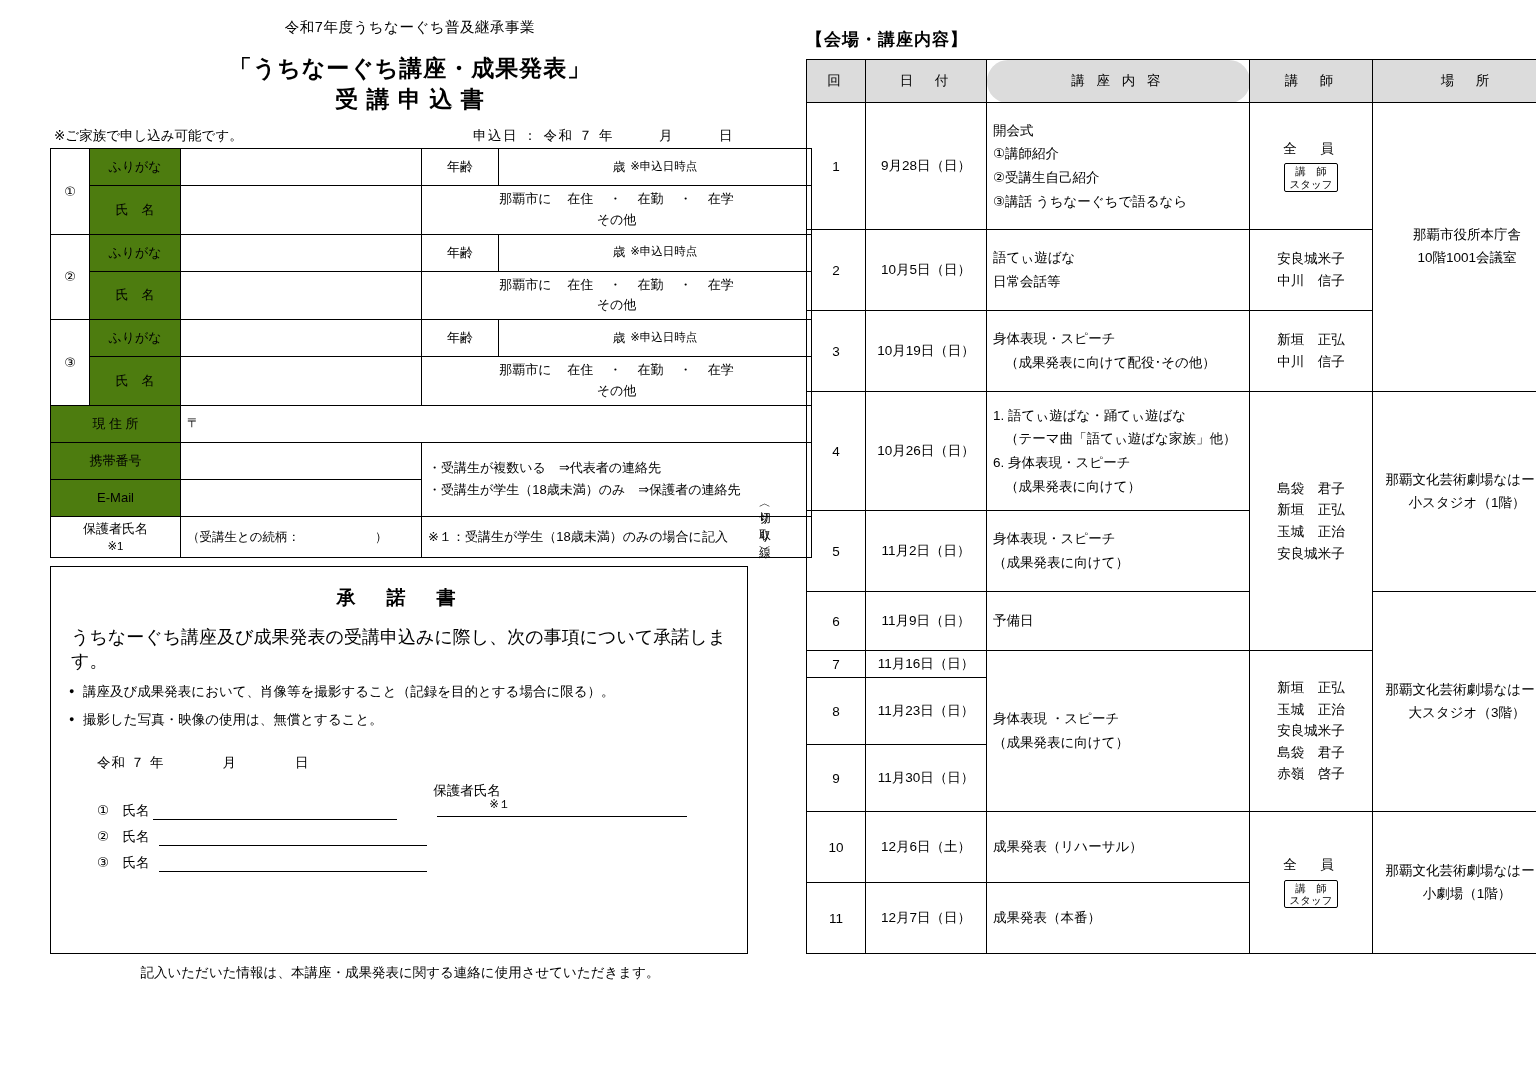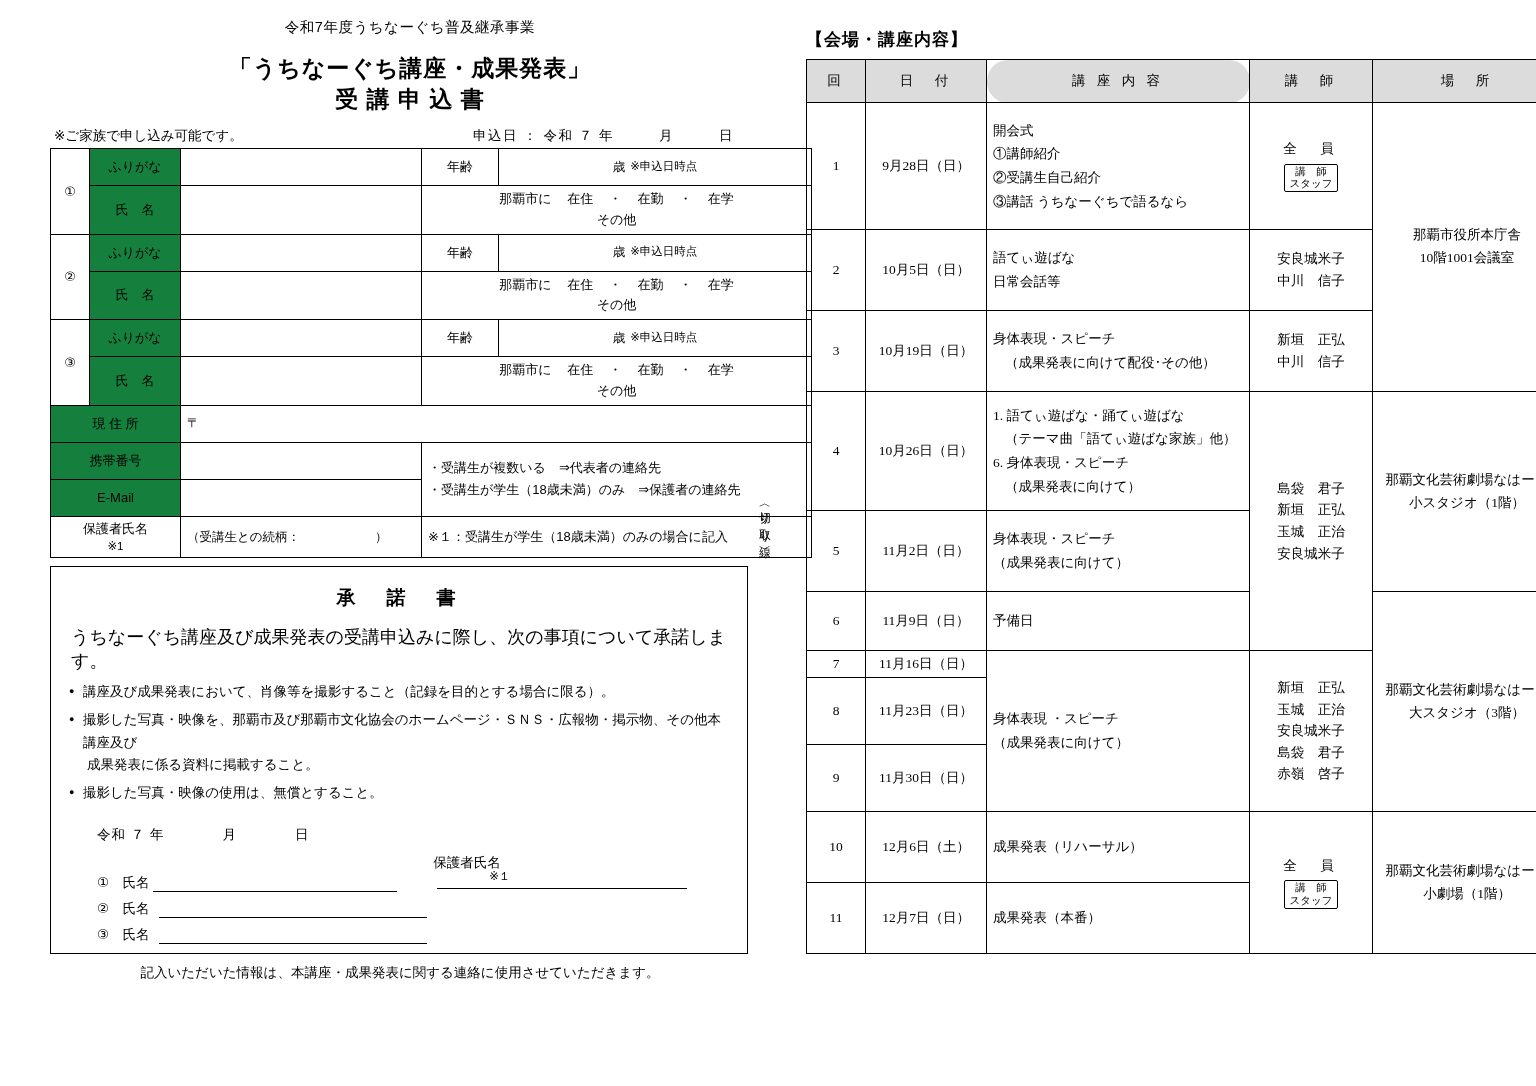--- a/index.html
+++ b/index.html
@@ -66,21 +66,21 @@
     height: 30px;
   }
   .idx-cell {
     text-align: center;
     width: 26px;
     font-size: 13px;
   }
   .lbl {
     text-align: center;
     width: 78px;
-    background: #15803d;
+    background: #4d7c0f;
   }
   .age-lbl { text-align: center; width: 64px; }
   .age-val { width: 300px; }
   .age-val .inner { display:flex; justify-content:center; gap:4px; font-size:12.5px;}
   .sai { letter-spacing:1px;}
   .small { font-size: 11.5px; }
   .naha-cell { text-align: center; font-size: 13px; line-height: 1.6;}
   .naha-cell .line1 span { margin: 0 6px; }
   .addr-cell { height: 72px; vertical-align: top; }
   .addr-cell .mark { font-size: 12.5px; }
@@ -151,21 +151,20 @@
     letter-spacing: 2px;
     color: #000;
   }
 
   
   .right-col {
     position: absolute;
     left: 806px;
     top: 28px;
     width: 690px;
-    font-family: Liberation Serif, serif;
   }
   .right-head {
     font-size: 17px;
     font-weight: bold;
     margin-bottom: 8px;
     letter-spacing: 1px;
   }
   table.sched {
     border-collapse: collapse;
     width: 690px;
@@ -340,24 +339,20 @@
       </tr>
     </tbody>
       </table>
 
     <div class="consent">
       <h3>承　諾　書</h3>
       <p class="lead">うちなーぐち講座及び成果発表の受講申込みに際し、次の事項について承諾します。</p>
       <ul>
         <li>
           <span>講座及び成果発表において、肖像等を撮影すること（記録を目的とする場合に限る）。</span>
-        </li>
-        <li>
-          <span>撮影した写真・映像を、那覇市及び那覇市文化協会のホームページ・ＳＮＳ・広報物・掲示物、その他本講座及び</span>
-          <span class="ind">成果発表に係る資料に掲載すること。</span>
         </li>
         <li>
           <span>撮影した写真・映像の使用は、無償とすること。</span>
         </li>
       </ul>
 
       <div class="sign-date">令和 ７ 年　　　　月　　　　日</div>
 
       <div class="sign-row">
         <span class="lab">①　氏名</span>

